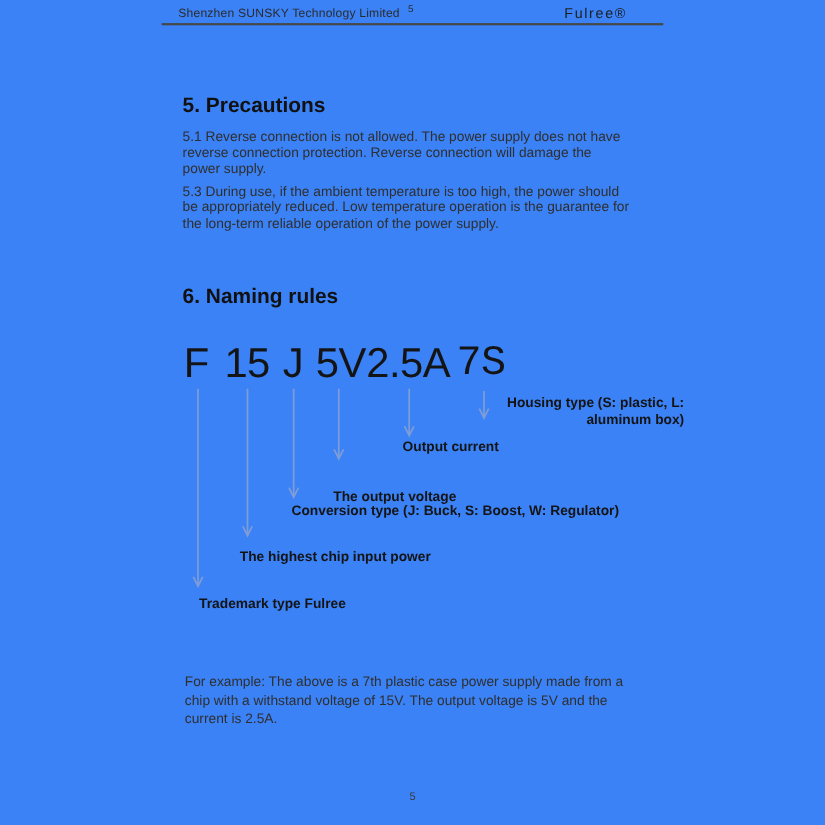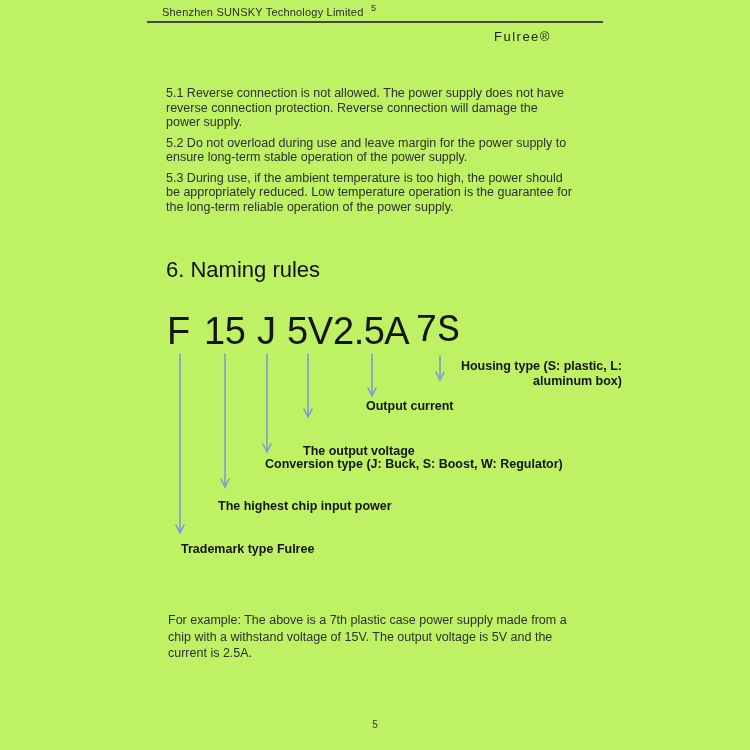--- a/index.html
+++ b/index.html
@@ -1,30 +1,30 @@
 <!DOCTYPE html>
 <html><head>
 <meta charset="utf-8">
 <style>
   html,body{margin:0;padding:0;background:#ffffff;}
   .page{
-    position:relative;width:750px;height:750px;background:#bef264;overflow:hidden;
+    position:relative;width:750px;height:750px;background:#3b82f6;overflow:hidden;
     font-family:"Liberation Sans","DejaVu Sans",sans-serif;color:#2f2f2f;
   }
   
   .hdr-company{position:absolute;left:162px;top:6px;font-size:11px;color:#2b2b2b;letter-spacing:.2px;}
   .hdr-sup{position:absolute;left:371px;top:3px;font-size:9px;color:#2b2b2b;}
-  .hdr-brand{position:absolute;left:494px;top:4px;font-size:13px;color:#1d1d1d;letter-spacing:1.5px;margin-top:25px;}
+  .hdr-brand{position:absolute;left:513px;top:4px;font-size:13px;color:#1d1d1d;letter-spacing:1.5px;}
   .hdr-rule{position:absolute;left:147px;top:21px;width:456px;height:0;border-top:2px solid #474747;}
   
   .precautions{position:absolute;left:166px;top:86px;width:406px;}
   .sec-title{font-size:19px;line-height:21px;font-weight:bold;color:#111;margin:0 0 10px 0;}
   .precautions p{font-size:12.5px;line-height:14.5px;margin:0 0 6px 0;color:#2f2f2f;}
   
-  .naming-title{position:absolute;left:166px;top:259px;font-size:22px;line-height:21px;font-weight:normal;color:#111;margin:0;}
+  .naming-title{position:absolute;left:166px;top:259px;font-size:19px;line-height:21px;font-weight:bold;color:#111;margin:0;}
   .tok{position:absolute;top:312px;font-size:38px;line-height:1;letter-spacing:-.5px;color:#141414;}
   .tok-f{left:167px;} .tok-15{left:204px;text-align:center;} .tok-j{left:257px;}
   .tok-5v{left:287px;} .tok-25a{left:333px;} .tok-7s{left:415px;font-family:Liberation Mono, monospace;}
   .arrows{position:absolute;left:0;top:0;width:750px;height:750px;pointer-events:none;}
   .diag-label{position:absolute;font-size:12.5px;line-height:14.5px;font-weight:bold;color:#141414;white-space:nowrap;}
   .lbl-trademark{left:181px;top:542px;}
   .lbl-chip{left:218px;top:499px;}
   .lbl-conversion{left:265px;top:457px;}
   .lbl-voltage{left:303px;top:444px;}
   .lbl-current{left:366px;top:399px;}
@@ -39,22 +39,22 @@
 <div class="page">
 
   <div>
     <span class="hdr-company">Shenzhen SUNSKY Technology Limited</span>
     <span class="hdr-sup">5</span>
     <span class="hdr-brand">Fulree®</span>
     <div class="hdr-rule"></div>
   </div>
 
   <div class="precautions">
+    <h2 class="sec-title">5. Precautions</h2>
     <p>5.1 Reverse connection is not allowed. The power supply does not have reverse connection protection. Reverse connection will damage the power supply.</p>
-    <p>5.2 Do not overload during use and leave margin for the power supply to ensure long-term stable operation of the power supply.</p>
     <p>5.3 During use, if the ambient temperature is too high, the power should be appropriately reduced. Low temperature operation is the guarantee for the long-term reliable operation of the power supply.</p>
   </div>
 
   <h2 class="naming-title">6. Naming rules</h2>
 
   <div>
     <span class="tok tok-f">F</span>
     <span class="tok tok-15">15</span>
     <span class="tok tok-j">J</span>
     <span class="tok tok-5v">5V</span>

